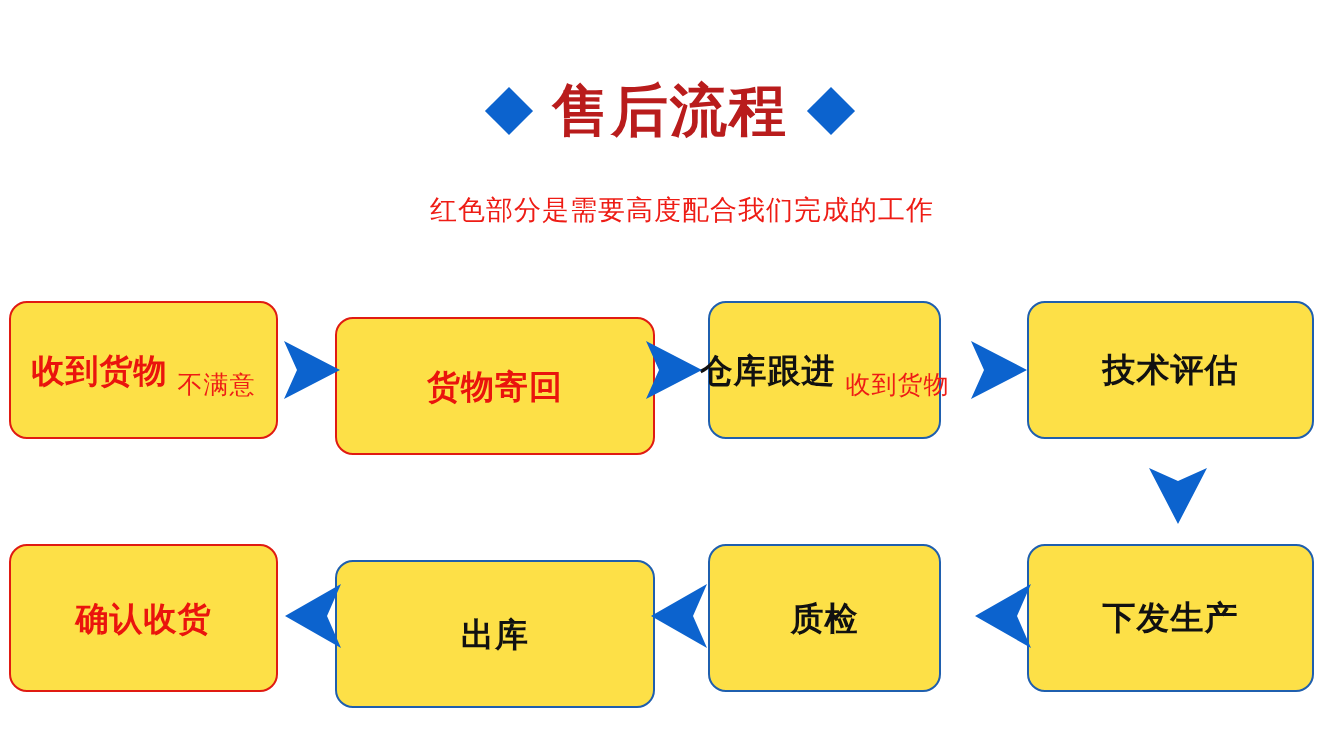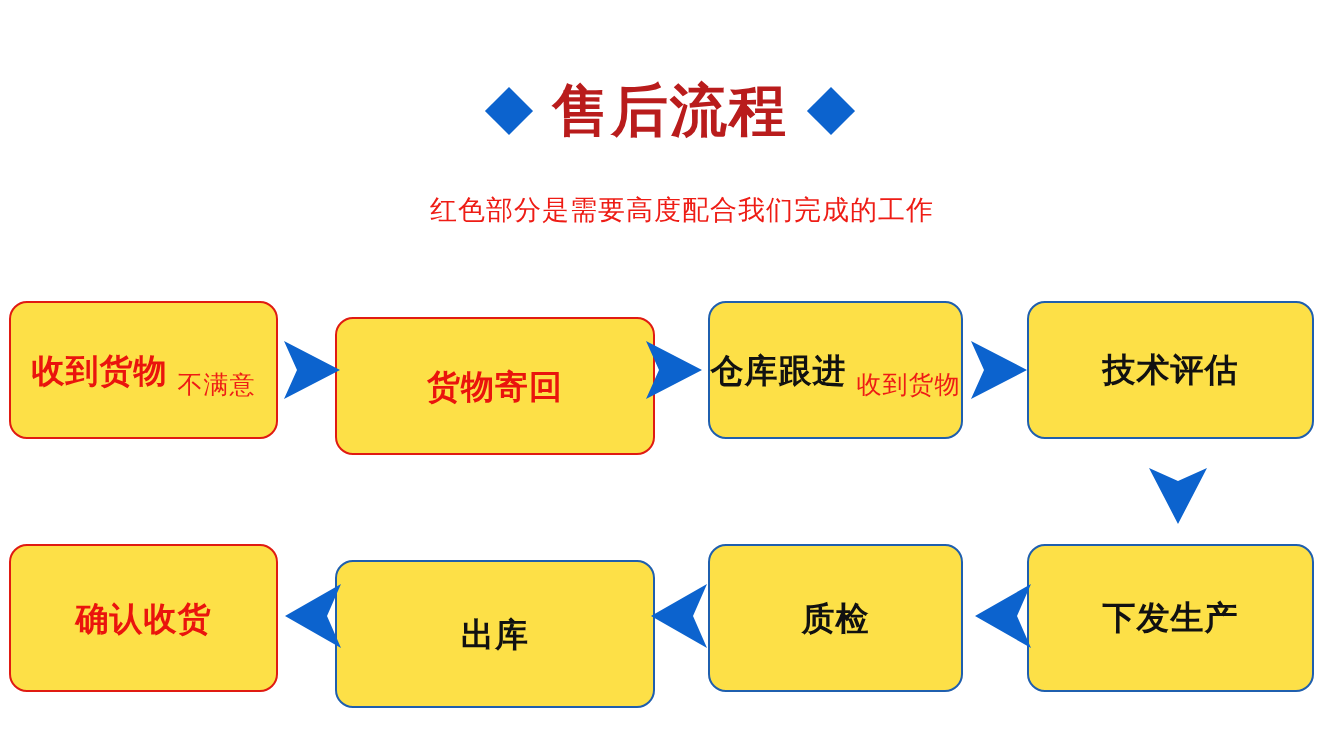--- a/index.html
+++ b/index.html
@@ -91,21 +91,21 @@
     margin-top: 29px;
   }
 
   
   .r1 { top: 301px; height: 138px; }
   
   .r2 { top: 544px; height: 148px; align-items: center; }
 
   .c1 { left: 9px;    width: 269px; }
   .c2 { left: 335px;  width: 320px; margin-top: 16px; }
-  .c3 { left: 708px;  width: 255px; }
+  .c3 { left: 708px;  width: 233px; }
   .c4 { left: 1027px; width: 287px; font-family: Liberation Serif, serif; }
 
   
   .arrow {
     position: absolute;
     display: block;
   }
   .arrow svg { display: block; }
 
   .ar1 { left: 284px;  top: 335px; }

